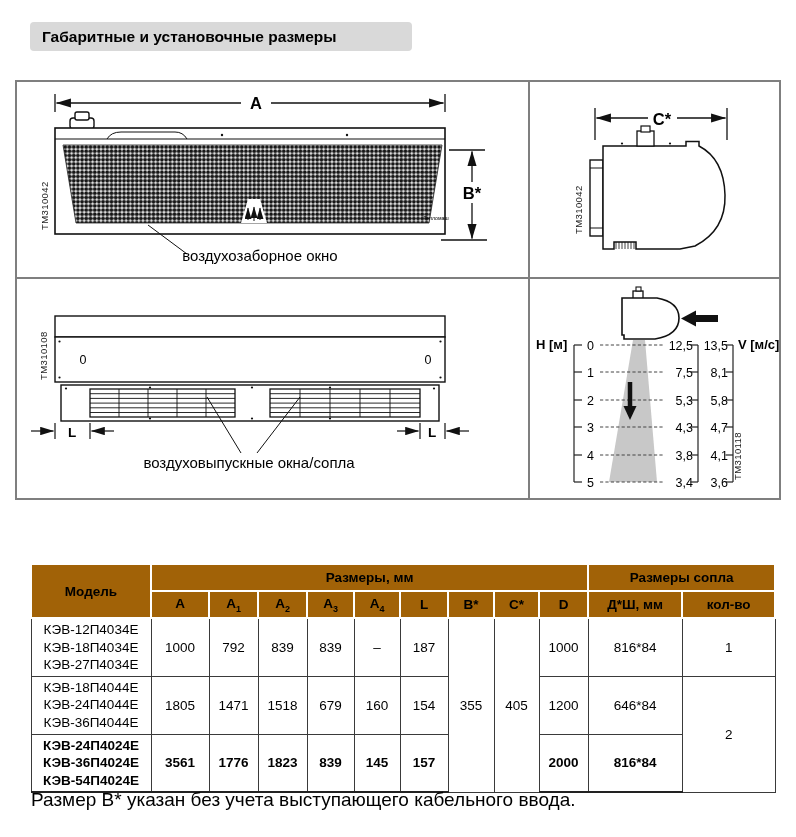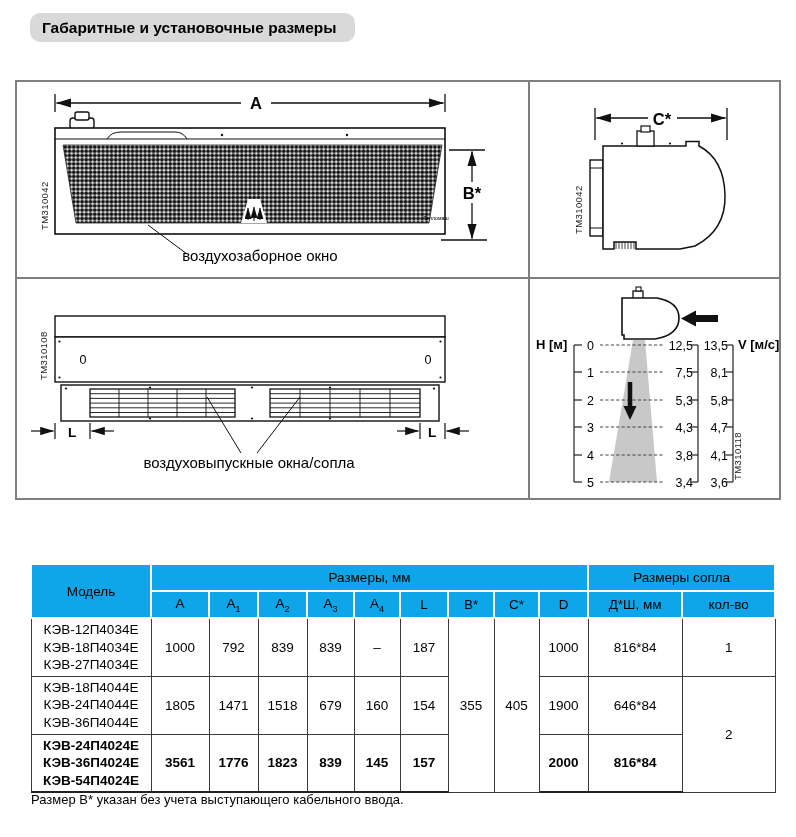--- a/index.html
+++ b/index.html
@@ -1,43 +1,43 @@
 <!DOCTYPE html>
 <html><head>
 <meta charset="utf-8">
 <style>
   html,body{margin:0;padding:0;}
   body{width:796px;height:837px;background:#fff;position:relative;
        font-family:"Liberation Sans",sans-serif;color:#000;}
-  .title-pill{position:absolute;left:30px;top:13px;width:325px;height:29px;
-       background:#d9d9d9;border-radius:10px;font-weight:bold;font-size:15.5px;
+  .title-pill{position:absolute;left:30px;top:22px;width:382px;height:29px;
+       background:#d9d9d9;border-radius:4px;font-weight:bold;font-size:15.5px;
        line-height:29px;padding-left:12px;box-sizing:border-box;}
   .panel{position:absolute;left:15px;top:80px;border:2px solid #7f7f7f;
        display:grid;grid-template-columns:511px 249px;grid-template-rows:195px 219px;
        gap:2px;background:#7f7f7f;}
   .panel .cell{background:#fff;overflow:hidden;}
   svg text{font-family:"Liberation Sans",sans-serif;fill:#000;}
   svg .dim{font-weight:bold;font-size:13.5px;}
   svg .big{font-size:16.5px;}
   svg .lbl{font-size:15px;}
   svg .tm{font-size:9.5px;fill:#1a1a1a;letter-spacing:.4px;}
   svg .tick{font-size:12.5px;}
   svg .axis{font-size:13px;font-weight:bold;}
   table.dims{position:absolute;left:30px;top:563px;border-collapse:collapse;
        table-layout:fixed;font-size:13.5px;}
   table.dims thead tr{height:27px;}
-  table.dims th{background:#0ea5e9;border:2px solid #fff;font-weight:normal;
+  table.dims th{background:#a16207;border:2px solid #fff;font-weight:bold;
        font-size:13.5px;padding:0 12px;}
   table.dims tbody tr{height:58px;}
   table.dims td{border:1.5px solid #3a3a3a;text-align:center;padding:0 9px;}
   table.dims tbody tr:first-child td{border-top:2px solid #3a3a3a;}
   table.dims tbody tr:last-child td{border-bottom:2.5px solid #222;font-weight:bold;}
   td.models{text-align:left;padding:4px 2px 4px 7px;line-height:17.5px;}
   sub{font-size:9px;}
-  .notes{position:absolute;left:31px;top:792px;font-size:13px;line-height:16.5px;}
+  .notes{position:absolute;left:31px;top:792px;font-size:19px;line-height:16.5px;}
 </style>
 </head>
 <body>
 
 <div class="page">
 
   <div class="title-pill">Габаритные и установочные размеры</div>
 
   <div class="panel">
 
@@ -347,21 +347,21 @@
           <div>КЭВ-18П4044Е</div>
           <div>КЭВ-24П4044Е</div>
           <div>КЭВ-36П4044Е</div>
         </td>
         <td>1805</td>
         <td>1471</td>
         <td>1518</td>
         <td>679</td>
         <td>160</td>
         <td>154</td>
-        <td>1900</td>
+        <td>1200</td>
         <td>646*84</td>
         <td rowspan="2">2</td>
       </tr>
       <tr>
         <td class="models">
           <div>КЭВ-24П4024Е</div>
           <div>КЭВ-36П4024Е</div>
           <div>КЭВ-54П4024Е</div>
         </td>
         <td>3561</td>

